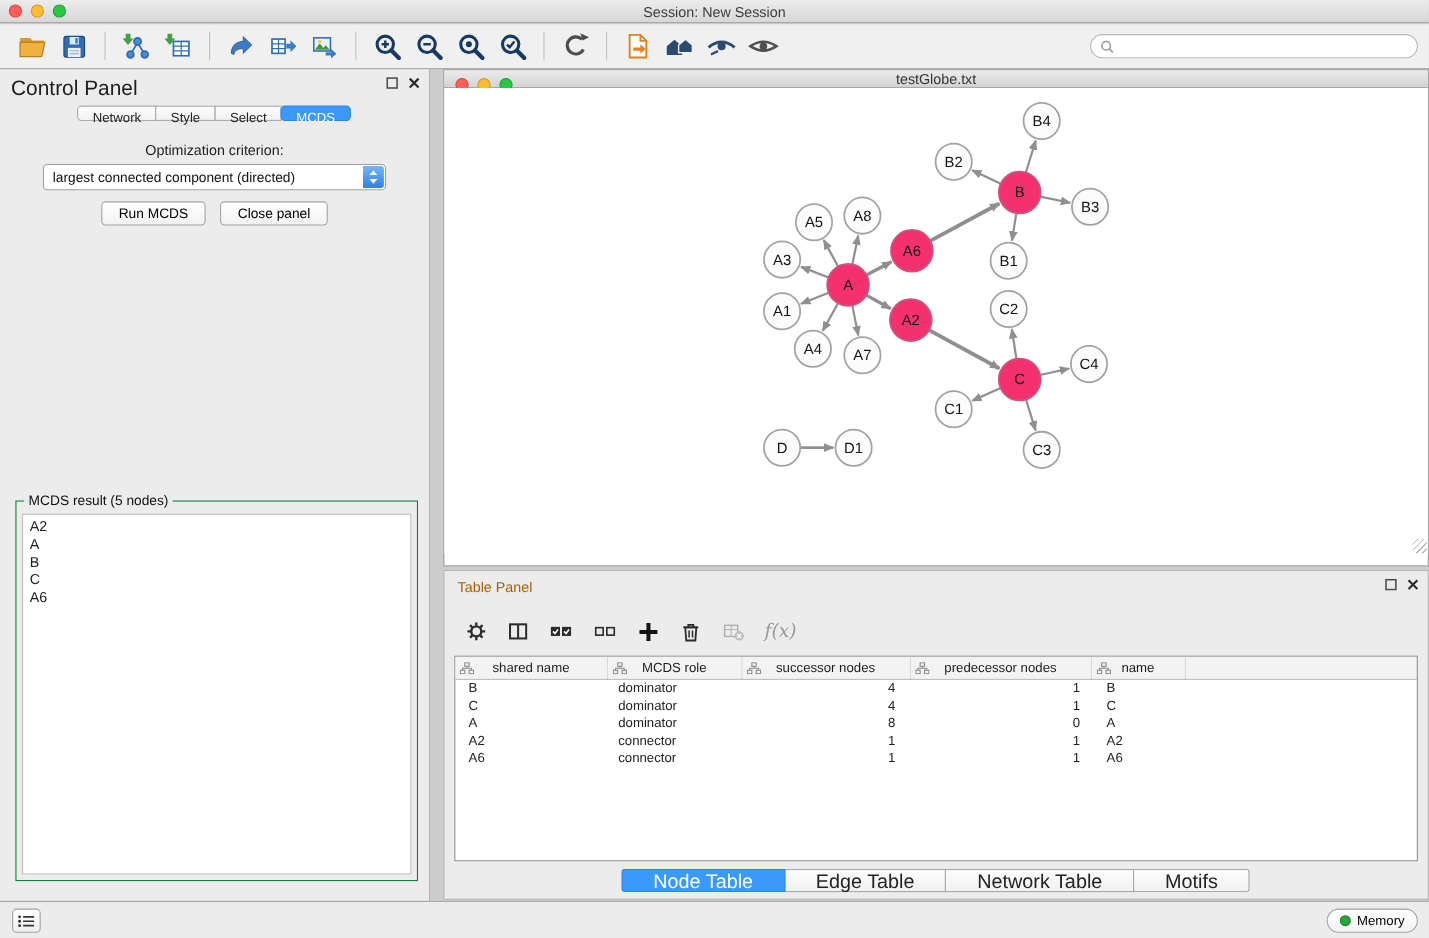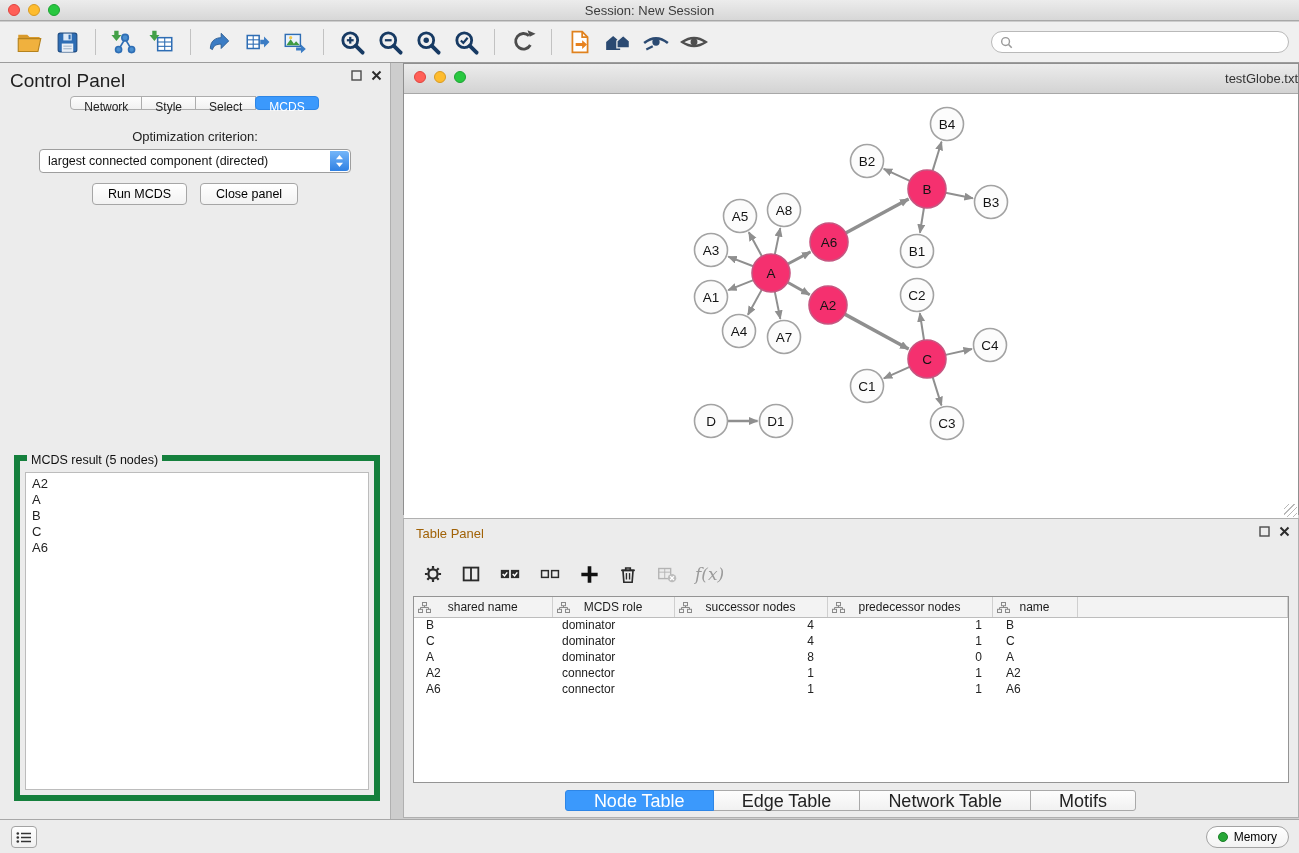--- a/index.html
+++ b/index.html
@@ -31,28 +31,28 @@
   .cp-tabs{display:flex;justify-content:center;margin-top:7px}
   .cp-tab{font-size:12px;padding:3px 13px;border:1px solid #adadad;background:linear-gradient(#fdfdfd,#f1f1f1);margin-left:-1px;cursor:pointer;height:14px;line-height:15px}
   .cp-tab.first{border-radius:4px 0 0 4px}
   .cp-tab.active{background:#3b99fc;color:#fff;border-color:#2e86e6;border-radius:4px;position:relative;z-index:2}
   .opt-label{text-align:center;margin-top:19px;font-size:13px;height:15px}
   .dropdown{position:relative;width:312px;height:24px;margin:5px auto 0;background:#fff;border:1px solid #9e9e9e;border-radius:4px;cursor:pointer}
   .dd-value{position:absolute;left:8px;top:4px;font-size:12.5px;color:#111;white-space:nowrap}
   .dd-stepper{position:absolute;right:1px;top:1px;bottom:1px;width:19px;background:linear-gradient(#74b6f9,#2f80e3);border-radius:0 3px 3px 0;display:flex;align-items:center;justify-content:center}
   .cp-buttons{display:flex;justify-content:center;gap:13px;margin-top:10px}
   .btn{font-size:12.5px;font-family:"Liberation Sans",sans-serif;padding:3px 15px;background:linear-gradient(#ffffff,#f2f2f2);border:1px solid #a6a6a6;border-radius:4px;cursor:pointer;height:22px}
-  .result-box{position:absolute;left:14px;top:392px;width:366px;height:346px;border:6px solid #15803d}
+  .result-box{position:absolute;left:14px;top:392px;width:366px;height:346px;border:1px solid #15803d}
   .result-legend{position:absolute;top:-8px;left:7px;background:#ececec;padding:0 4px;font-size:12.5px;color:#111}
   .result-list{position:absolute;left:5px;right:5px;top:11px;bottom:5px;background:#fff;border:1px solid #bcbcbc;overflow:auto;padding-top:3px}
   .result-item{font-size:13px;padding:0 6px;height:16px;line-height:16px}
 
   
   .net-window{position:absolute;left:403px;top:63px;width:896px;height:452px;background:#fff;border:1px solid #8f8f8f}
-  .net-titlebar{height:30px;background:linear-gradient(#ececec,#d3d3d3);border-bottom:1px solid #a8a8a8;position:relative;display:flex;align-items:center;justify-content:flex-end}
+  .net-titlebar{height:16px;background:linear-gradient(#ececec,#d3d3d3);border-bottom:1px solid #a8a8a8;position:relative;display:flex;align-items:center;justify-content:center}
   .net-title{font-size:13px;color:#333}
   .net-body{position:relative;width:894px;height:424px;background:#fff;overflow:hidden}
   .resize-corner{position:absolute;right:1px;bottom:1px;width:13px;height:13px;background:repeating-linear-gradient(135deg,transparent 0 3px,#b8b8b8 3px 4px)}
 
   
   .table-panel{position:absolute;left:403px;top:518px;width:896px;height:300px;background:#ececec;border:1px solid #b0b0b0}
   .tp-header{height:26px;position:relative}
   .tp-title{position:absolute;left:12px;top:7px;font-size:13px;color:#a16207}
   .tp-toolbar{position:absolute;top:36px;left:18px;height:38px;display:flex;align-items:center;gap:16px}
   .tp-tool{display:inline-flex;align-items:center;justify-content:center;background:none;border:none;cursor:pointer}

